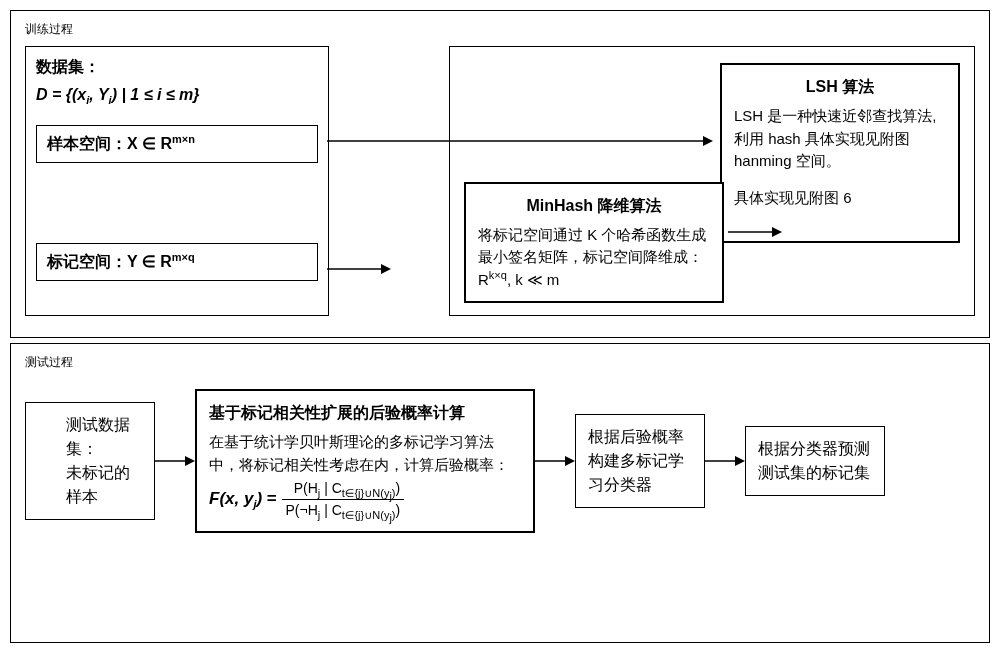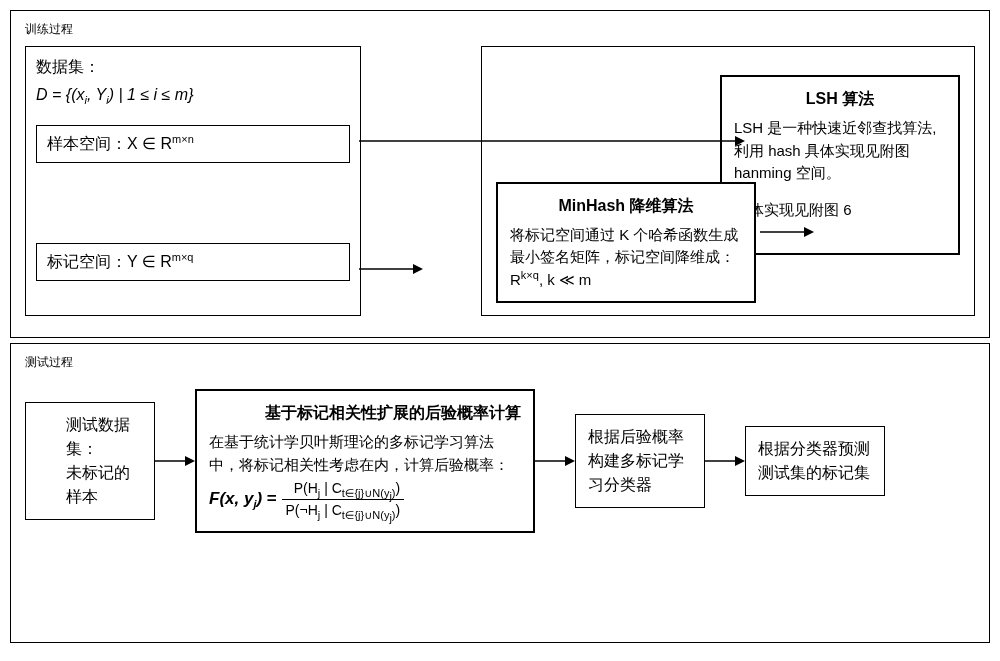--- a/index.html
+++ b/index.html
@@ -40,23 +40,24 @@
     display: flex;
     align-items: center;
     justify-content: center;
     position: relative;
   }
   .arrow-h svg {
     display: block;
   }
   
   .train-left {
-    width: 336px;
+    width: 304px;
     display: flex;
     flex-direction: column;
+    font-weight: bold;
   }
   .dataset-box {
     padding: 8px 10px;
   }
   .dataset-box .label-line {
     margin-bottom: 4px;
   }
   .sample-space, .label-space {
     border: 1px solid #000;
     padding: 6px 10px;
@@ -140,21 +141,21 @@
       </svg>
 
       <svg style="position:absolute; top:216px; left:-2px; width:64px; height:14px; z-index:5;">
         <line x1="0" y1="7" x2="54" y2="7" stroke="#000" stroke-width="1.5"></line>
         <polygon points="54,2 64,7 54,12" fill="#000"></polygon>
       </svg>
     </div>
 
     <div class="train-right" style="position:relative;">
 
-      <div class="box bold-box lsh-box" style="position:absolute; top:28px; right:14px; height:180px;">
+      <div class="box bold-box lsh-box" style="position:absolute; top:16px; right:14px; height:180px;">
         <div class="box-title">LSH 算法</div>
         <div class="small">LSH 是一种快速近邻查找算法,利用 hash 具体实现见附图 hanming 空间。</div>
         <div style="height:14px;"></div>
         <div class="small">具体实现见附图 6</div>
       </div>
 
       <div class="box bold-box minhash-box" style="position:absolute; bottom:12px; left:14px;">
         <div class="box-title">MinHash 降维算法</div>
         <div class="small">将标记空间通过 K 个哈希函数生成最小签名矩阵，标记空间降维成：R<sup>k×q</sup>, k ≪ m</div>
       </div>
@@ -177,21 +178,21 @@
     </div>
 
     <div class="arrow-h" style="width:40px;">
       <svg width="40" height="14">
         <line x1="0" y1="7" x2="30" y2="7" stroke="#000" stroke-width="1.5"></line>
         <polygon points="30,2 40,7 30,12" fill="#000"></polygon>
       </svg>
     </div>
 
     <div class="box bold-box test-box2">
-      <div class="box-title" style="text-align:right;">基于标记相关性扩展的后验概率计算</div>
+      <div class="box-title" style="text-align:left;">基于标记相关性扩展的后验概率计算</div>
       <div class="small">在基于统计学贝叶斯理论的多标记学习算法中，将标记相关性考虑在内，计算后验概率：</div>
       <div class="formula-big">
         <span style="font-style:italic;">F(x, y<sub>j</sub>)</span> =
         <span class="frac">
           <span class="num">P(H<sub>j</sub> | C<sub>t∈{j}∪N(y<sub>j</sub>)</sub>)</span>
           <span class="den">P(¬H<sub>j</sub> | C<sub>t∈{j}∪N(y<sub>j</sub>)</sub>)</span>
         </span>
       </div>
     </div>
 

